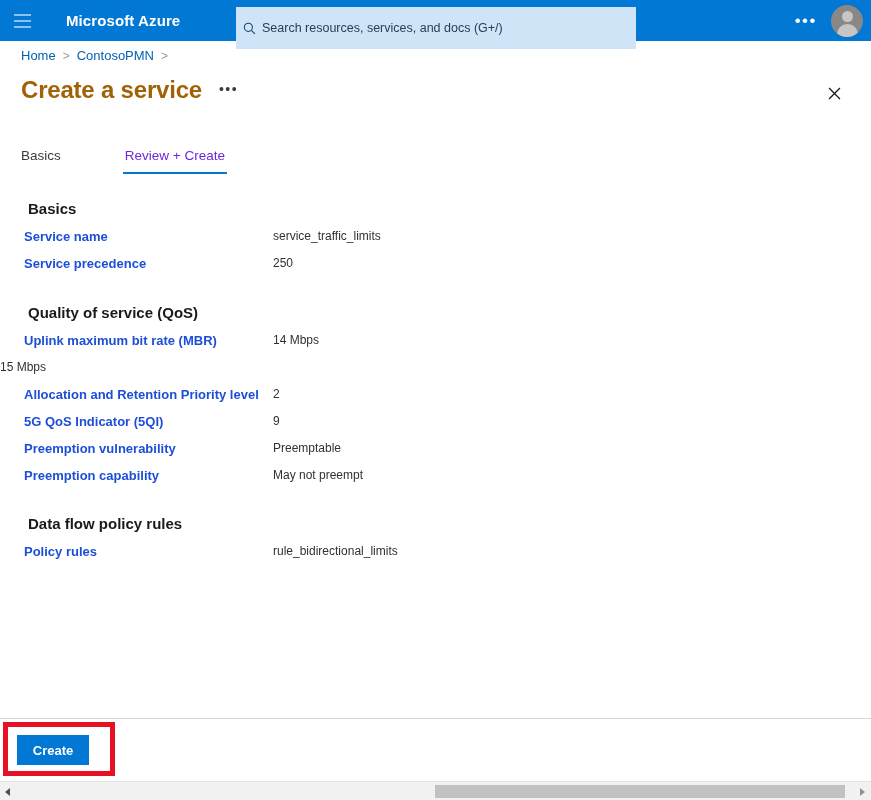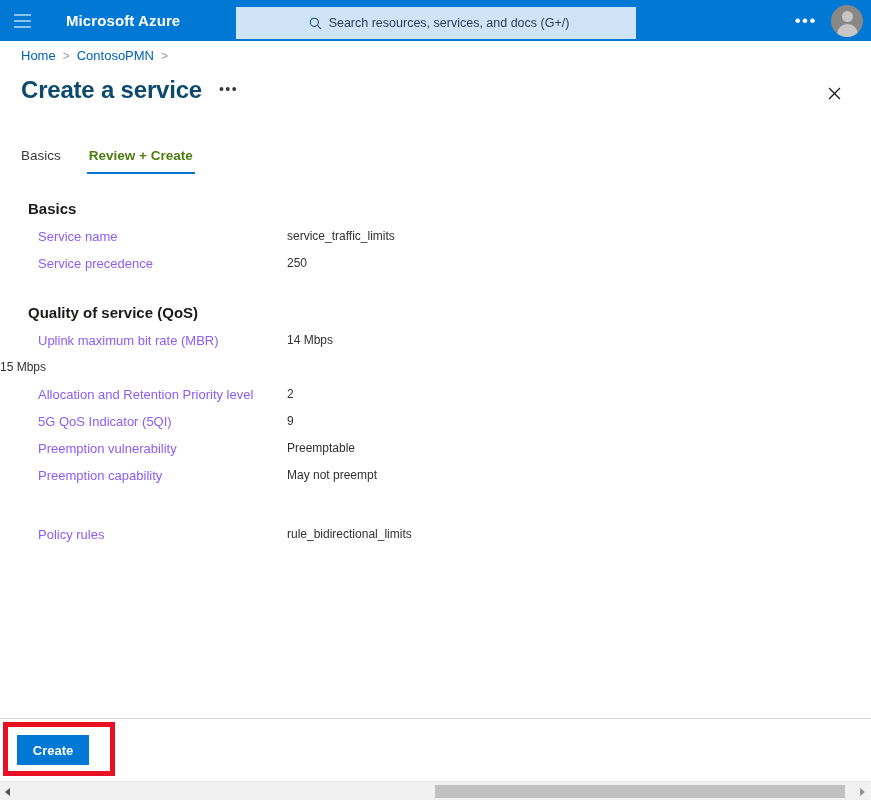--- a/index.html
+++ b/index.html
@@ -53,26 +53,25 @@
     font-weight: bold;
     letter-spacing: 0.1px;
     margin-left: 22px;
     white-space: nowrap;
   }
   .searchbox {
     position: absolute;
     left: 236px;
     top: 7px;
     width: 400px;
-    height: 32px;
+    height: 42px;
     background: #cfe4f7;
     display: flex;
     align-items: center;
     cursor: text;
-    justify-content: center;
   }
   .searchbox .s-icon {
     width: 26px;
     display: flex;
     align-items: center;
     justify-content: center;
     color: #12436b;
   }
   .searchbox .s-text {
     font-size: 12.5px;
@@ -148,21 +147,21 @@
   .page-title-row {
     position: absolute;
     top: 76px;
     left: 21px;
     display: flex;
     align-items: center;
   }
   .page-title {
     font-size: 24px;
     font-weight: 600;
-    color: #0c4a6e;
+    color: #a16207;
     letter-spacing: -0.2px;
     white-space: nowrap;
     text-align: center;
   }
   .title-dots {
     margin-left: 17px;
     color: #3b3a39;
     font-size: 14px;
     letter-spacing: 1.5px;
     cursor: pointer;
@@ -192,22 +191,23 @@
   .tab {
     font-size: 13.5px;
     color: #3b3a39;
     padding: 0 0 11px 0;
     margin-right: 28px;
     cursor: pointer;
     position: relative;
     white-space: nowrap;
   }
   .tab.active {
-    color: #4d7c0f;
-    font-weight: 700;
+    color: #6d28d9;
+    font-weight: 400;
+    margin-left: 36px;
   }
   .tab.active::after {
     content: "";
     position: absolute;
     left: -2px;
     right: -2px;
     bottom: 0;
     height: 2px;
     background: #0078d4;
   }
@@ -231,25 +231,26 @@
   .kv-table {
     margin-top: 11px;
   }
   .kv-row {
     display: flex;
     align-items: flex-start;
     height: 27px;
   }
   .kv-label {
     width: 249px;
-    margin-left: 38px;
+    margin-left: 24px;
     font-size: 13px;
-    color: #8b5cf6;
+    color: #1d4ed8;
     white-space: nowrap;
     line-height: 17px;
+    font-weight: bold;
   }
   .kv-value {
     font-size: 12px;
     color: #323130;
     white-space: nowrap;
     line-height: 17px;
   }
 
   .gap-basics { height: 22px; }
   .gap-qos    { height: 21px; }
@@ -444,20 +445,21 @@
         <div class="kv-row">
           <div class="kv-label">Preemption capability</div>
           <div class="kv-value">May not preempt</div>
         </div>
       </div>
     </div>
 
     <div class="gap-qos"></div>
 
     <div class="section">
+      <div class="section-title">Data flow policy rules</div>
       <div class="kv-table">
         <div class="kv-row">
           <div class="kv-label">Policy rules</div>
           <div class="kv-value">rule_bidirectional_limits</div>
         </div>
       </div>
     </div>
 
   </div>
 

